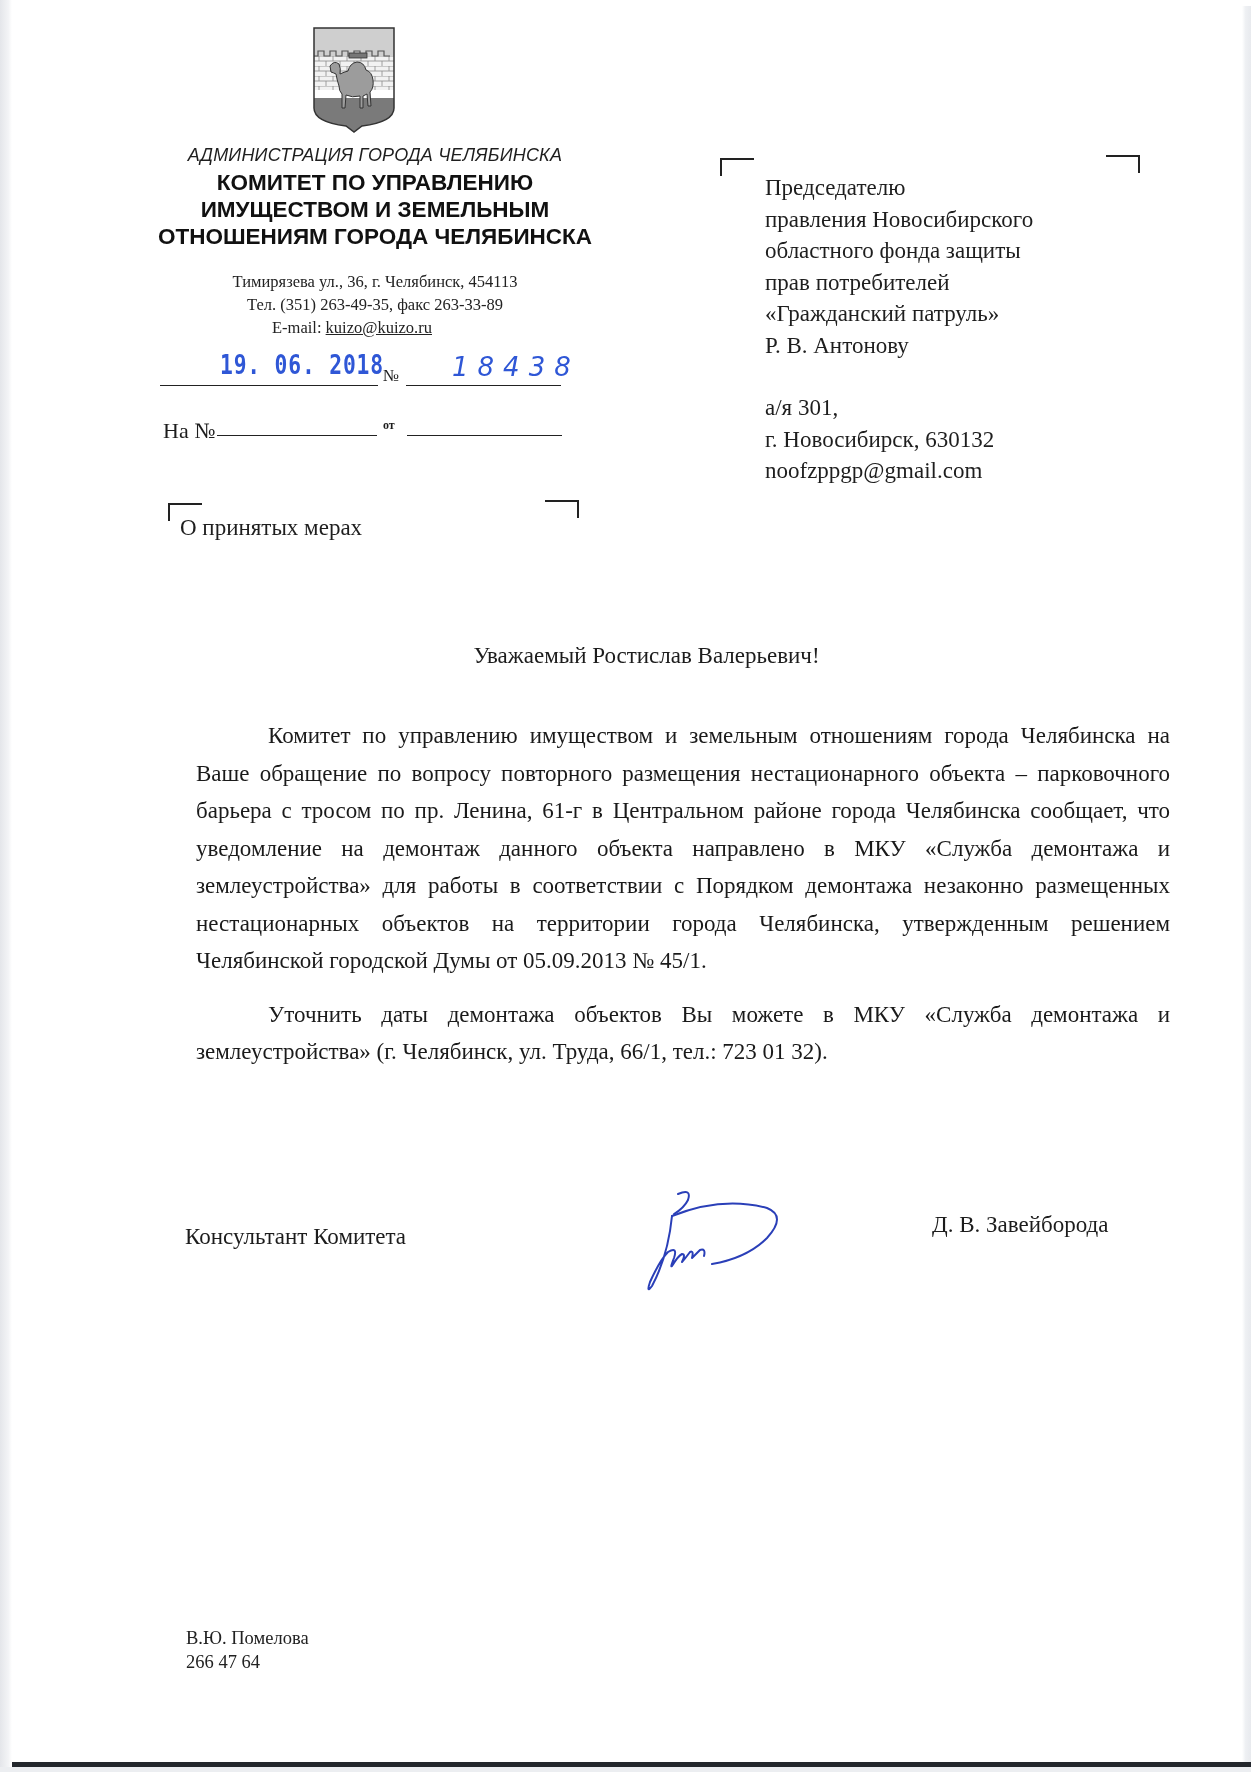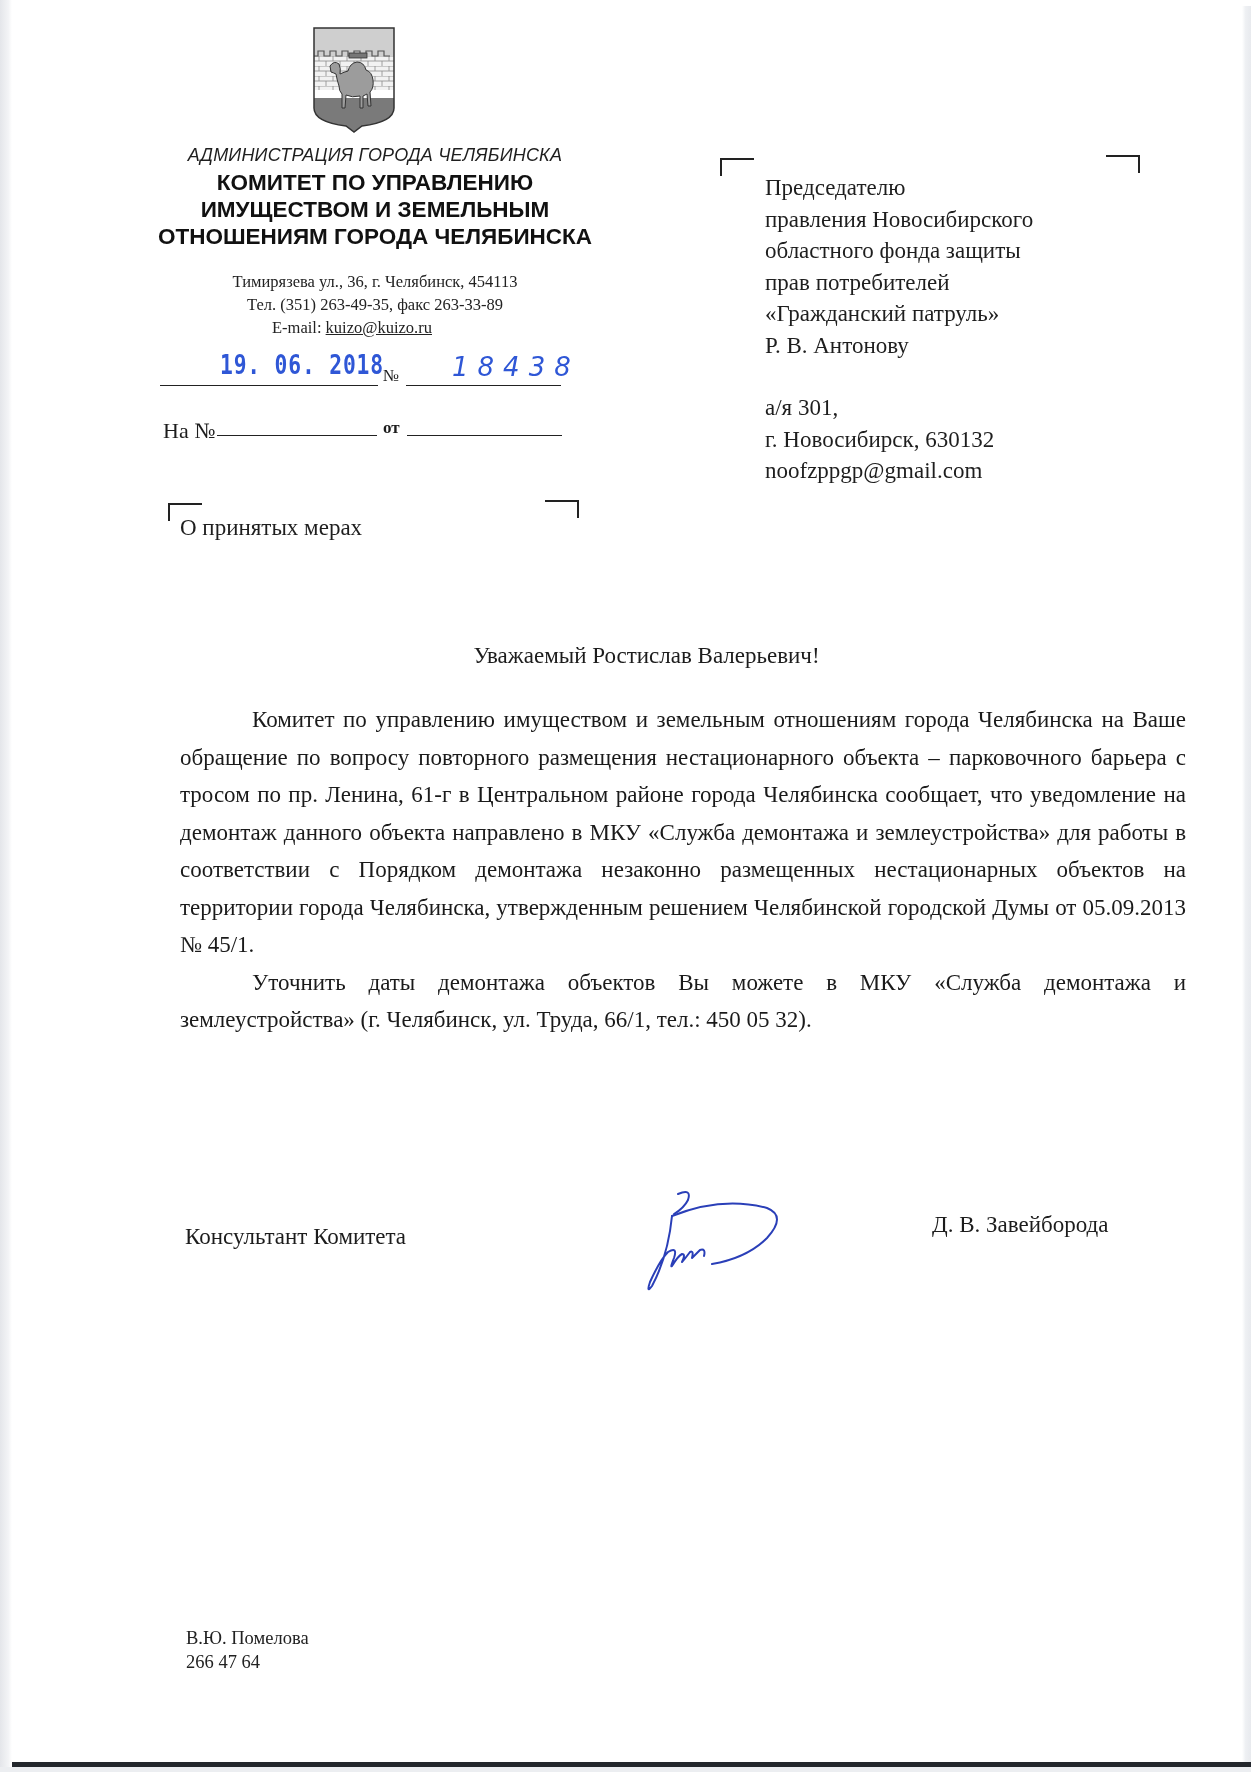--- a/index.html
+++ b/index.html
@@ -36,39 +36,39 @@
       font-size: 26px; color: #2f57d6; letter-spacing: 1px; transform: scaleX(0.82); transform-origin: left center; font-weight: bold;}
     .stamp-num { left: 452px; top: 352px; font-family: "DejaVu Sans", sans-serif;
       font-size: 26px; color: #2f57d6; letter-spacing: 9px; font-style: italic; }
 
     .reg-line1 { left: 160px; top: 385px; width: 218px; border-top: 1px solid #222; }
     .reg-no-label { left: 383px; top: 366px; font-size: 17px; }
     .reg-line2 { left: 406px; top: 385px; width: 155px; border-top: 1px solid #222; }
 
     .ref-label { left: 163px; top: 418px; font-size: 22px; }
     .ref-line1 { left: 217px; top: 435px; width: 160px; border-top: 1px solid #222; }
-    .ref-from { left: 383px; top: 418px; font-size: 17px; font-weight: bold; }
+    .ref-from { left: 383px; top: 418px; font-size: 12px; font-weight: bold; }
     .ref-line2 { left: 407px; top: 435px; width: 155px; border-top: 1px solid #222; }
 
     
     .corner { position: absolute; width: 32px; height: 16px; }
     .corner.tl { border-top: 2px solid #222; border-left: 2px solid #222; }
     .corner.tr { border-top: 2px solid #222; border-right: 2px solid #222; }
 
     .addressee { left: 765px; top: 172px; font-size: 23px; line-height: 31.5px; color: #1e1e1e; }
     .addressee .gap { height: 31px; }
 
     .subject { left: 180px; top: 515px; font-size: 23px; color: #1e1e1e; }
 
     .greeting { left: 0; width: 1153px; top: 643px; text-align: center; font-size: 23px;
       padding-left: 140px; box-sizing: border-box; }
 
     .body-text { left: 180px; top: 701px; width: 1006px; font-size: 23px; line-height: 37.5px;
       text-align: justify; color: #1a1a1a; }
-    .body-text p { margin: 0; text-indent: 72px; }
+    .body-text p { margin: 16px; text-indent: 72px; }
     .body-text p + p { margin-top: 0; }
 
     .sign-position { left: 185px; top: 1224px; font-size: 23px; }
     .signature { left: 628px; top: 1186px; width: 160px; height: 110px; }
     .sign-name { left: 932px; top: 1212px; font-size: 23px; }
 
     .executor { left: 186px; top: 1626px; font-size: 18.5px; line-height: 24px; color: #222; }
   </style>
 </head>
 <body>
@@ -148,21 +148,21 @@
 </div>
 
 <div class="corner tl" style="left:168px; top:503px;"></div>
 <div class="corner tr" style="left:545px; top:500px;"></div>
 <div class="abs subject">О принятых мерах</div>
 
 <div class="abs greeting">Уважаемый Ростислав Валерьевич!</div>
 
 <div class="abs body-text">
   <p>Комитет по управлению имуществом и земельным отношениям города Челябинска на Ваше обращение по вопросу повторного размещения нестационарного объекта – парковочного барьера с тросом по пр. Ленина, 61-г в Центральном районе города Челябинска сообщает, что уведомление на демонтаж данного объекта направлено в МКУ «Служба демонтажа и землеустройства» для работы в соответствии с Порядком демонтажа незаконно размещенных нестационарных объектов на территории города Челябинска, утвержденным  решением Челябинской городской Думы от 05.09.2013 № 45/1.</p>
-  <p>Уточнить даты демонтажа объектов Вы можете в МКУ «Служба демонтажа и землеустройства» (г. Челябинск, ул. Труда, 66/1, тел.: 450 05 32).</p>
+  <p>Уточнить даты демонтажа объектов Вы можете в МКУ «Служба демонтажа и землеустройства» (г. Челябинск, ул. Труда, 66/1, тел.: 723 01 32).</p>
 </div>
 
 <div class="abs sign-position">Консультант Комитета</div>
 <div class="abs signature">
   <svg width="160" height="110" viewBox="0 0 160 110" fill="none" stroke="#2a3fb8" stroke-width="2" stroke-linecap="round" stroke-linejoin="round">
     <path d="M50,8 q14,-6 10,6 q-4,8 -14,14"></path>
     <path d="M44,30 q-4,40 -20,70 q-6,8 -2,-4 q10,-22 18,-30 q10,-6 6,6 q-4,10 -2,8 q6,-10 10,-12 q4,0 0,8 q2,-2 8,-10 q4,-2 2,6 q4,-4 8,-8 q6,-2 4,6"></path>
     <path d="M44,30 q50,-20 95,-8 q20,8 0,30 q-20,20 -55,26"></path>
   </svg>
 </div>

